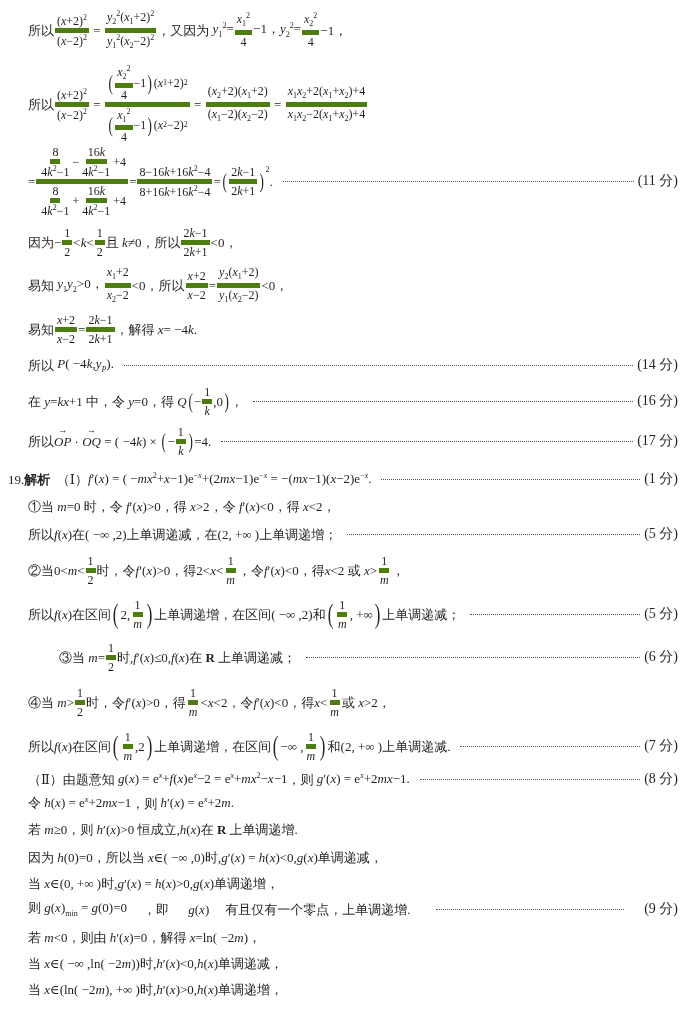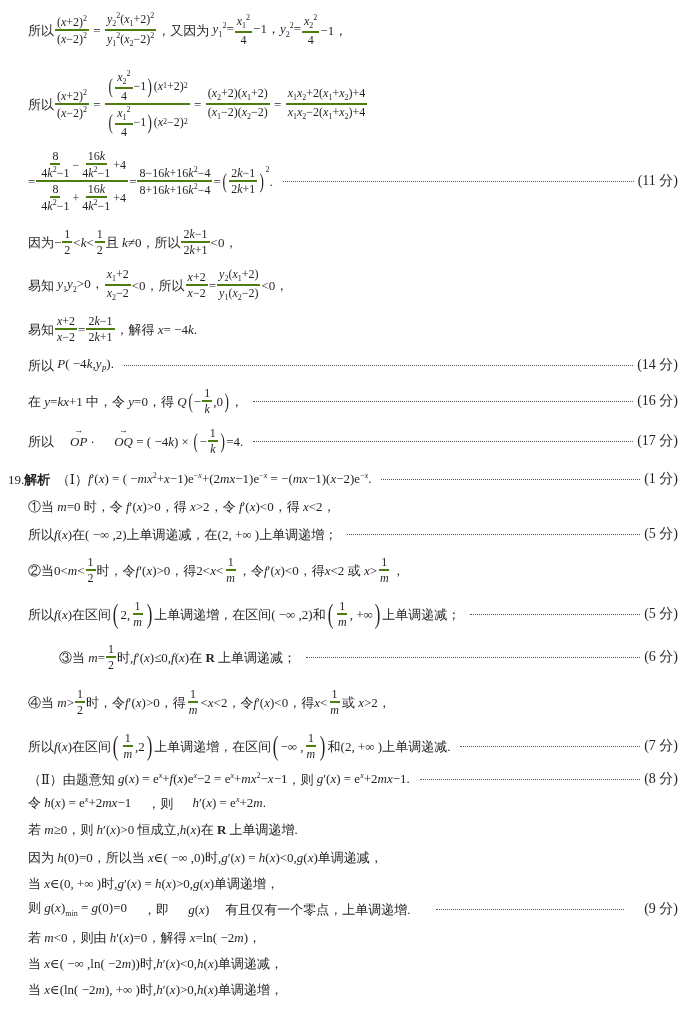--- a/index.html
+++ b/index.html
@@ -1,22 +1,22 @@
 <!DOCTYPE html>
 <html><head>
 <meta charset="utf-8">
 <style>
   html, body { margin:0; padding:0; background:#ffffff; }
   body { width:692px; height:1009px; overflow:hidden; position:relative;
          font-family:"Liberation Serif","DejaVu Serif",serif; color:#231f20; font-size:13px; }
   .line { position:absolute; left:28px; right:14px; display:flex; align-items:center; white-space:nowrap; line-height:1; }
   .line.q { left:8px; }
-  .m { font-style:italic;margin-left:16px; }
+  .m { font-style:italic; }
   .frac { display:inline-flex; flex-direction:column; align-items:center; vertical-align:middle; margin:0 1px; font-size:12px; }
-  .frac .n { padding:0 2px 1px; border-bottom:2px solid #4d7c0f; }
+  .frac .n { padding:0 2px 1px; border-bottom:5px solid #4d7c0f; }
   .frac .d { padding:1px 2px 0; }
   .frac.big { font-size:12px; }
   .paren { font-size:28px; font-weight:200; line-height:1; transform:scaleX(0.6); display:inline-block; }
   .paren.s { font-size:22px; }
   sup, sub { font-size:8px; }
   .dots { flex:1; border-bottom:1.5px dotted #555; margin:0 4px 0 10px; height:0; align-self:center; }
   .score { font-size:14px; }
   .bold { font-weight:bold; font-style:normal; }
   .ovr { position:relative; display:inline-block; }
   .ovr::before { content:"→"; position:absolute; top:-9px; left:0; right:0; text-align:center; font-size:9px; font-style:normal; }
@@ -391,21 +391,21 @@
 <div class="line" style="top:771px;height:16px;">
   <span>（Ⅱ）</span>
     <span>由题意知</span>
   <span>&nbsp;<i>g</i>(<i>x</i>) = e<sup><i>x</i></sup>+<i>f</i>(<i>x</i>)e<sup><i>x</i></sup>−2 = e<sup><i>x</i></sup>+<i>mx</i><sup>2</sup>−<i>x</i>−1</span>
   <span>，则</span>
     <span>&nbsp;<i>g</i>′(<i>x</i>) = e<sup><i>x</i></sup>+2<i>mx</i>−1.</span>
   <span class="dots"></span>
   <span class="score">(8 分)</span>
 </div>
 
-<div class="line" style="top:795px;height:16px;gap:16px;">
+<div class="line" style="top:795px;height:16px;">
   <span>令&nbsp;<i>h</i>(<i>x</i>) = e<sup><i>x</i></sup>+2<i>mx</i>−1</span>
     <span>，则</span>
     <span>&nbsp;<i>h</i>′(<i>x</i>) = e<sup><i>x</i></sup>+2<i>m</i>.</span>
 </div>
 
 <div class="line" style="top:821px;height:16px;">
   <span>若</span>
     <span>&nbsp;<i>m</i>≥0</span>
     <span>，则</span>
   <span>&nbsp;<i>h</i>′(<i>x</i>)&gt;0&nbsp;</span>

